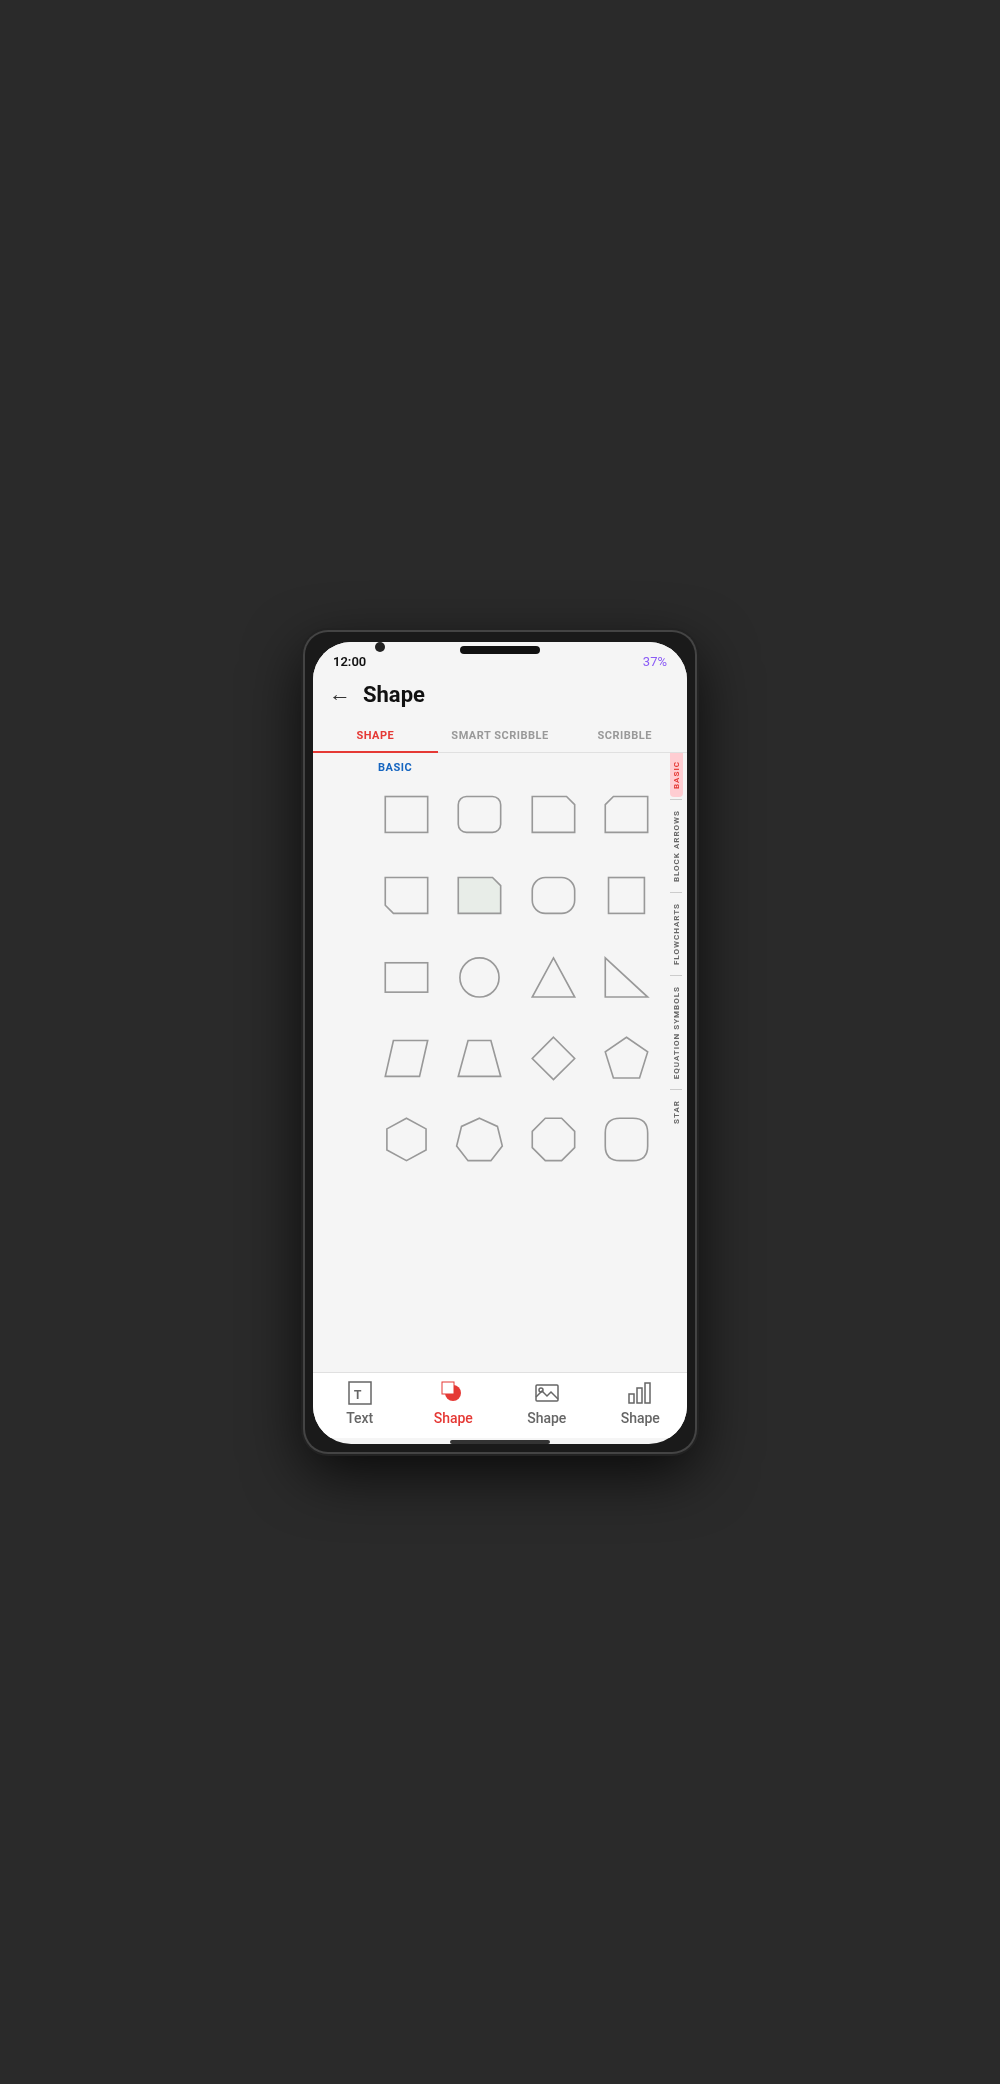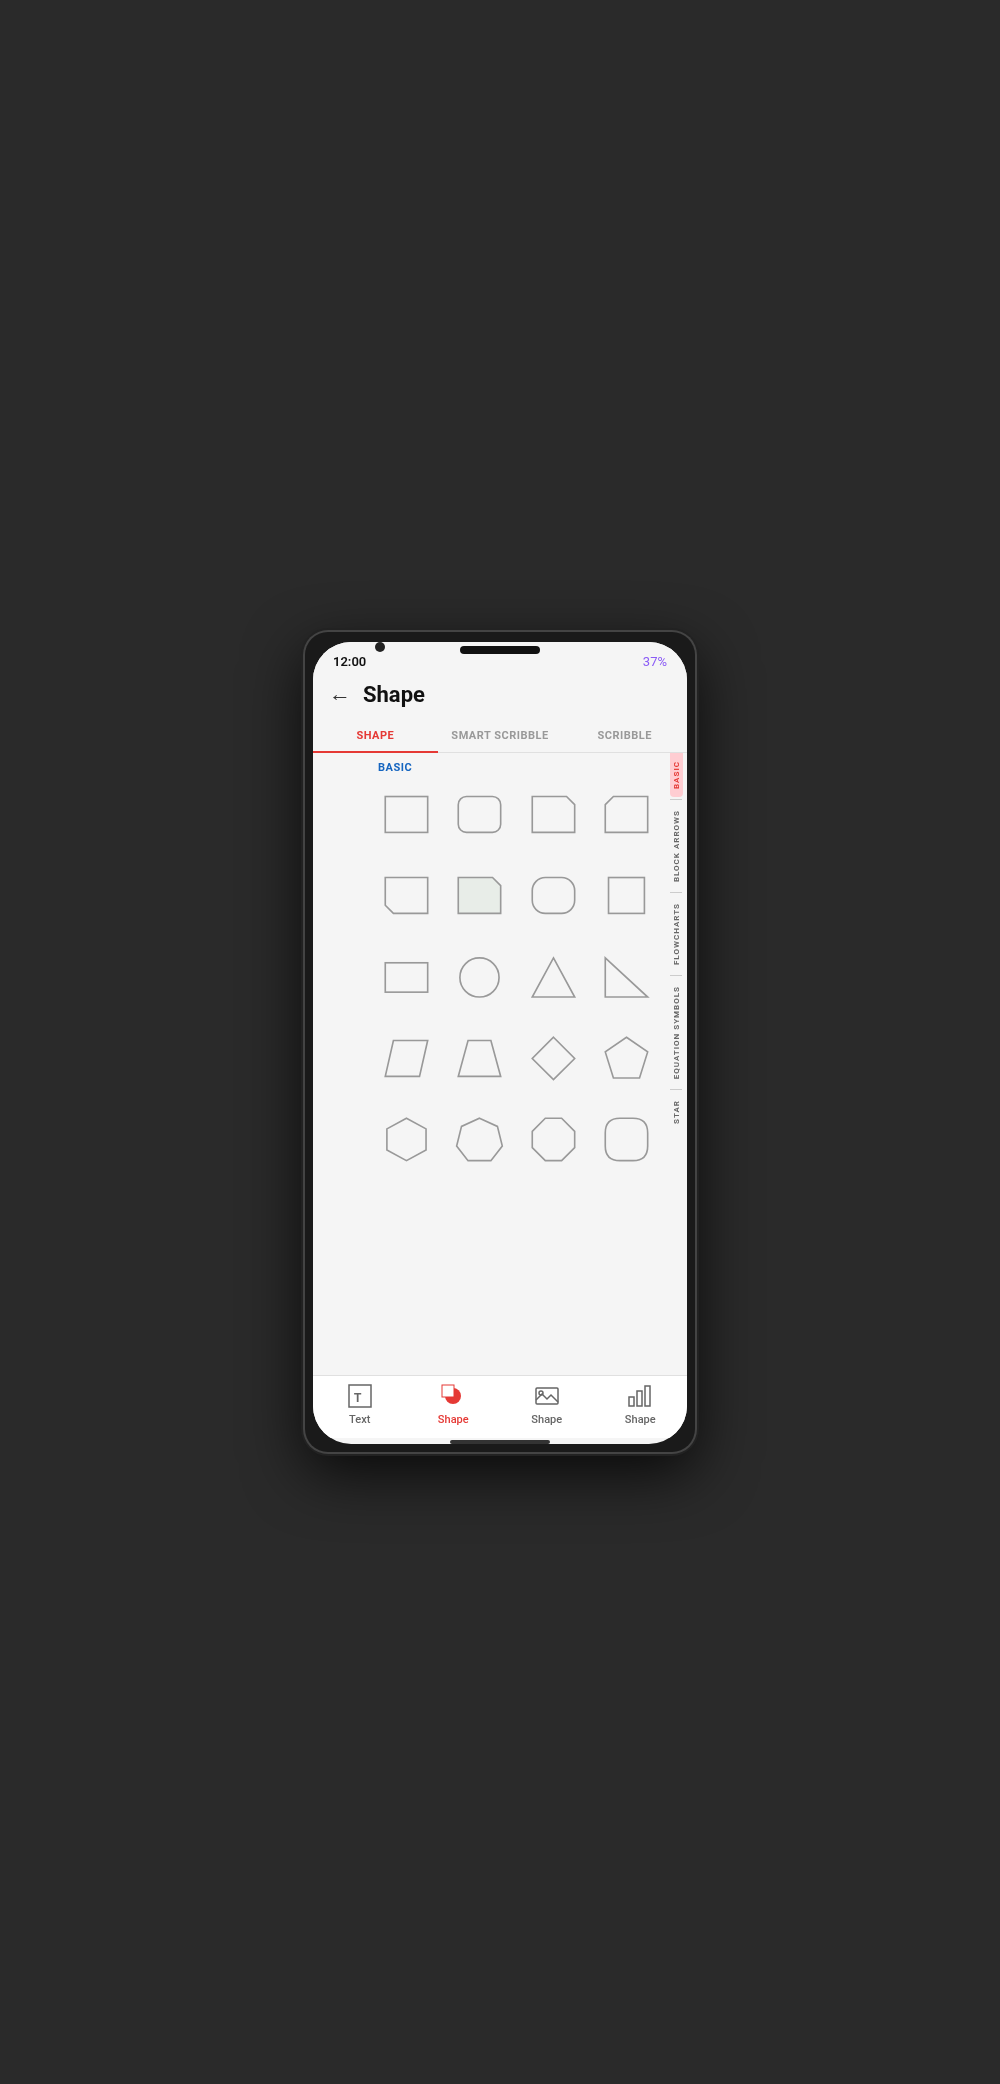--- a/index.html
+++ b/index.html
@@ -246,21 +246,21 @@
 
     .nav-icon {
       width: 28px;
       height: 28px;
       display: flex;
       align-items: center;
       justify-content: center;
     }
 
     .nav-label {
-      font-size: 11px;
+      font-size: 14px;
       color: #666;
       font-weight: 500;
     }
 
     .nav-label.active {
       color: #e53935;
     }
 
     .home-indicator {
       height: 4px;

